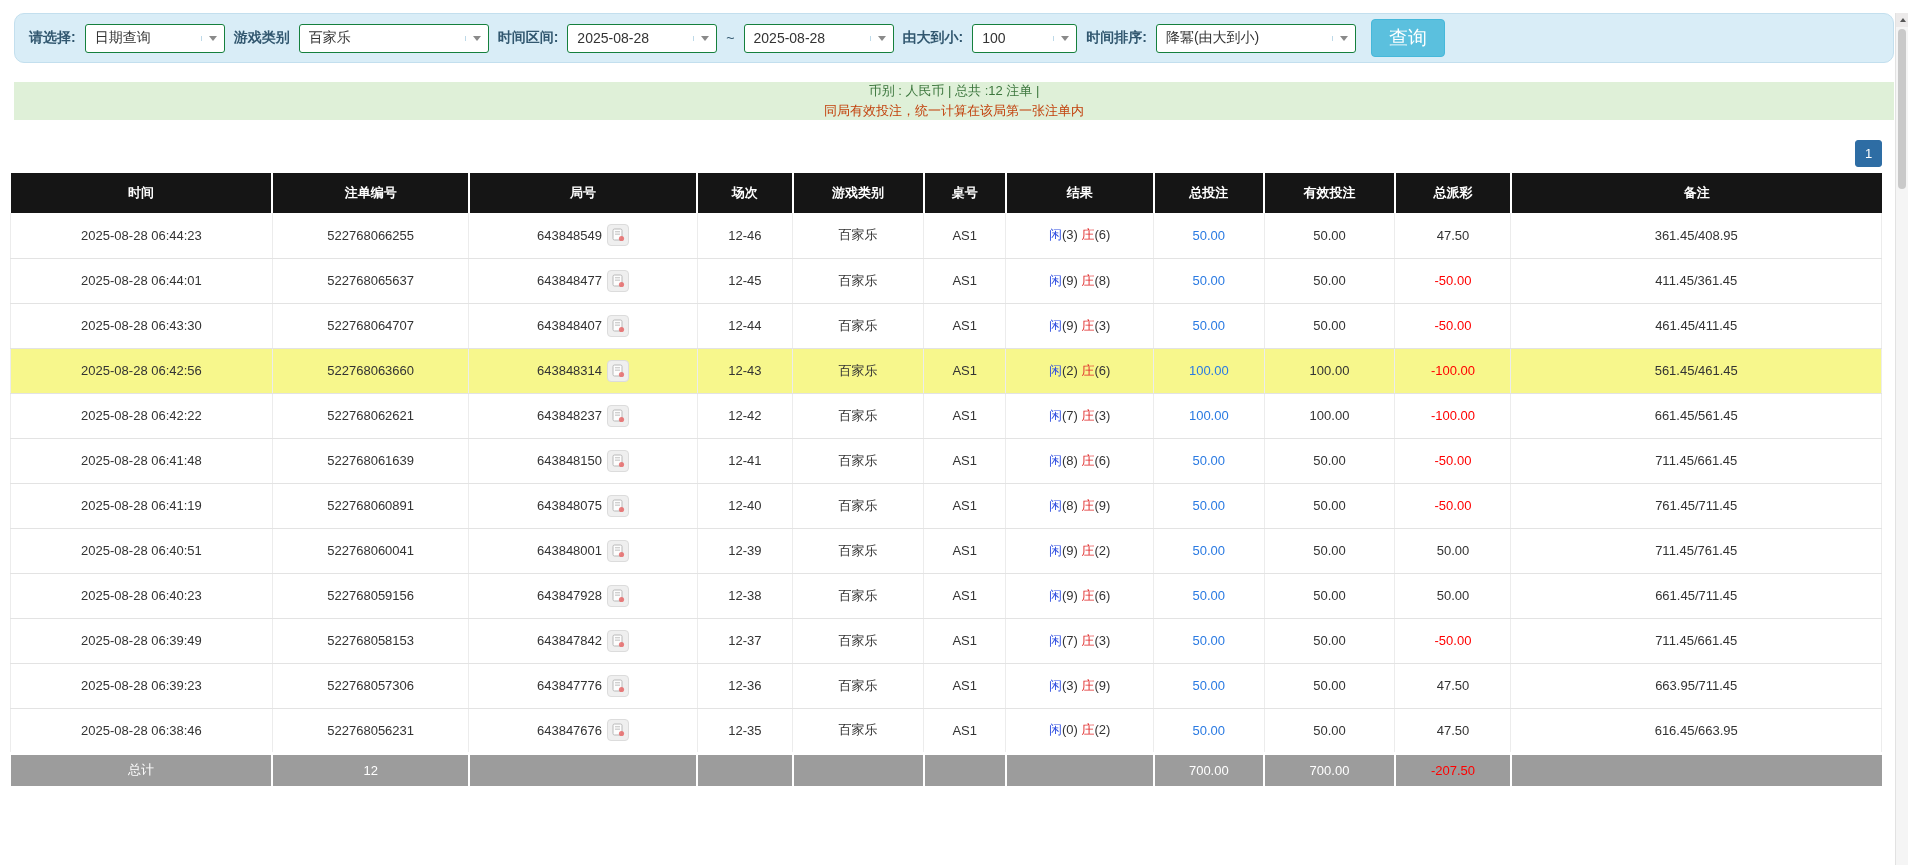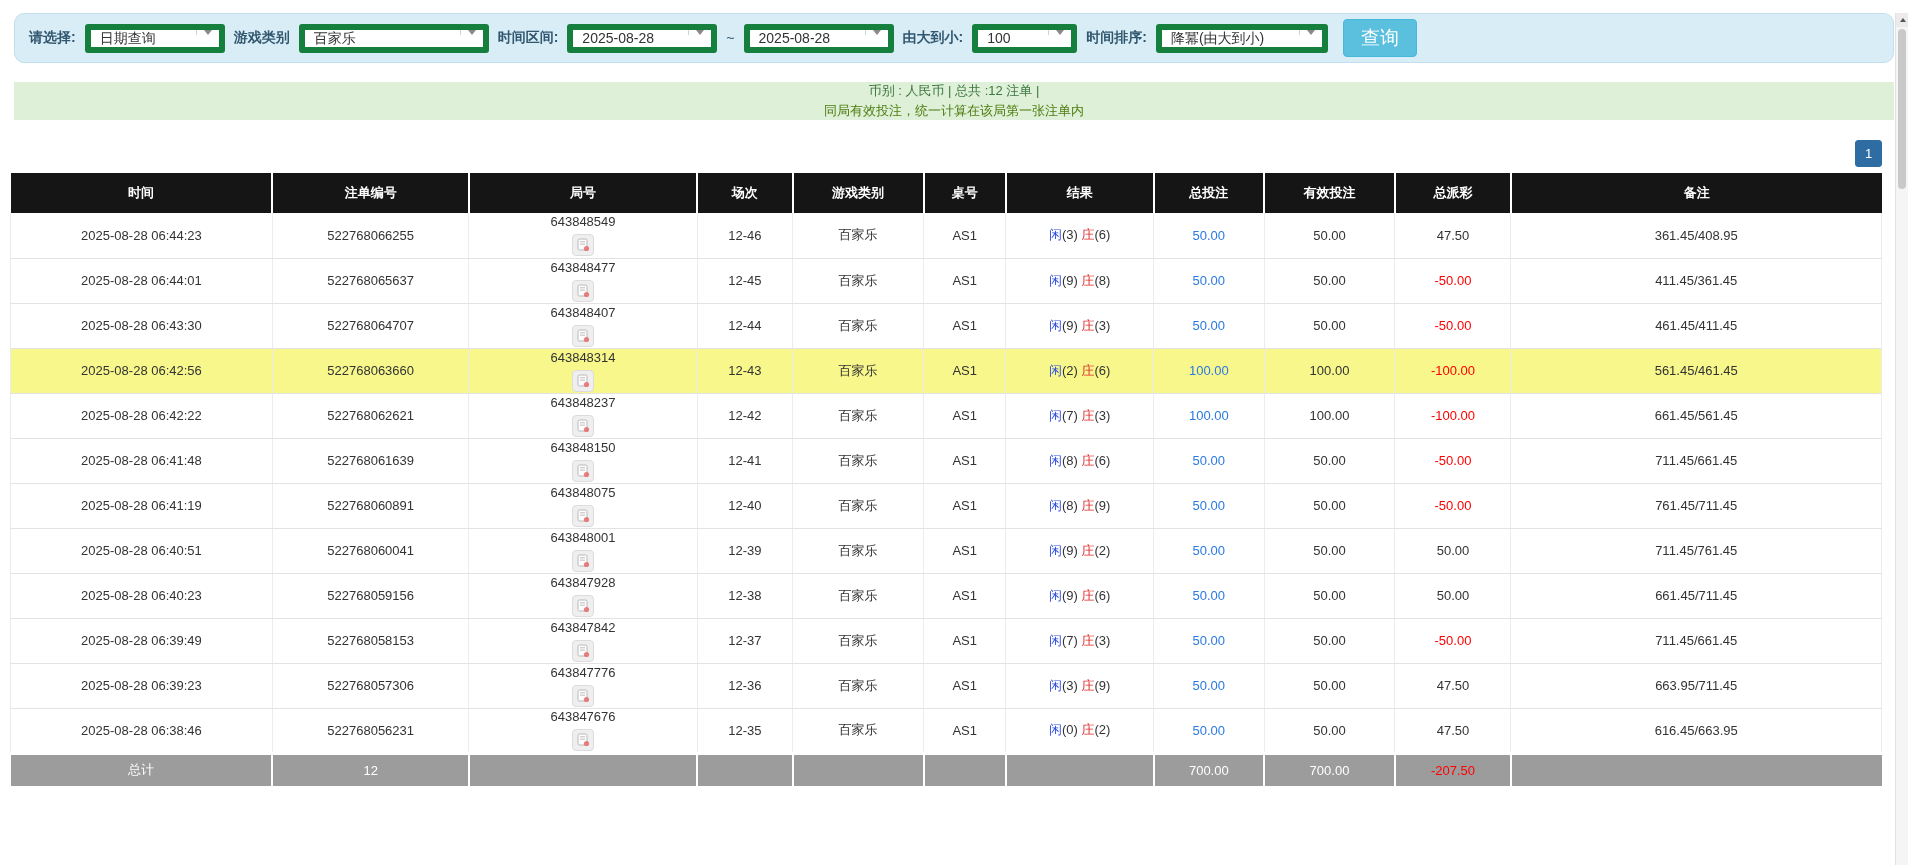--- a/index.html
+++ b/index.html
@@ -18,56 +18,56 @@
   }
 
   
   .filter-panel {
     margin: 13px 14px 0 14px; height: 50px;
     background: #d9edf7; border: 1px solid #c3dfee; border-radius: 10px;
     display: flex; align-items: center; gap: 9px; padding: 0 14px;
   }
   .f-label { font-size: 14px; font-weight: bold; color: #31576f; white-space: nowrap; }
   .combo {
-    background: #fff; border: 6px solid #15803d; border-radius: 3px;
-    height: 29px; display: flex; align-items: flex-start; overflow: hidden;
+    background: #fff; border: 1px solid #15803d; border-radius: 3px;
+    height: 29px; display: flex; align-items: center; overflow: hidden;
   }
   .combo .combo-text {
     font-size: 14px; color: #333; padding: 0 9px; display: flex; align-items: center;
     white-space: nowrap; flex: 1 1 auto;
   }
   .combo .combo-arrow {
     width: 23px; border-left: 1px solid #bdd9e8; background: #fff;
     display: flex; align-items: center; justify-content: center; cursor: pointer;
   }
   .combo .combo-arrow::after {
     content: ""; width: 0; height: 0;
     border-left: 4px solid transparent; border-right: 4px solid transparent;
     border-top: 5px solid #8a8a8a;
   }
   .w-select { width: 140px; }
   .w-game   { width: 190px; }
   .w-date   { width: 150px; }
   .w-size   { width: 105px; }
-  .w-sort   { width: 172px; gap: 17px; }
+  .w-sort   { width: 200px; gap: 17px; }
   .tilde { font-size: 14px; color: #31576f; }
   .query-btn {
     margin-left: 6px; background: #5bc0de; color: #fff; border: 1px solid #46b8da;
     border-radius: 4px; font-size: 19px; padding: 5px 17px; cursor: pointer;
     font-family: inherit;
   }
 
   
   .summary-bar {
     margin: 19px 14px 0 14px; height: 38px;
     background: #dff0d8; display: flex; align-items: center;
     justify-content: space-between; padding: 0 14px; flex-direction: column;
   }
   .summary-left { font-size: 13px; color: #3c763d; }
-  .summary-right { font-size: 13px; color: #4d7c0f; }
+  .summary-right { font-size: 13px; color: #c2410c; }
 
   
   .pager-row { margin: 20px 26px 6px 10px; height: 27px; display: flex; justify-content: flex-end; }
   .pager-current {
     width: 27px; height: 27px; background: #2e6da4; border: 1px solid #2e6da4;
     color: #fff; font-size: 13px; display: flex; align-items: center; justify-content: center;
     border-radius: 3px; cursor: pointer;
   }
 
   
@@ -80,21 +80,21 @@
     height: 40px; text-align: center; border-right: 2px solid #fff;
   }
   .records thead th:last-child { border-right: none; }
   .records tbody td {
     background: #fff; font-size: 13px; color: #333; text-align: center;
     height: 45px; border-bottom: 1px solid #e3e3e3; border-right: 1px solid #ececec;
     overflow: hidden; white-space: nowrap;
   }
   .records tbody td:first-child { border-left: 1px solid #ececec; }
   .records tbody tr.highlight td { background: #f7f78c; }
-  .round-cell { display: inline-flex; align-items: center; gap: 5px; flex-direction: column; }
+  .round-cell { display: inline-flex; align-items: center; gap: 5px; }
   .record-icon {
     display: inline-block; width: 22px; height: 22px; border-radius: 4px;
     background: #efefef; border: 1px solid #dcdcdc; position: relative; cursor: pointer;
     vertical-align: middle;
   }
   .record-icon svg { display: block; margin: 2px auto 0; }
   .res-player-label { color: #2d4de0; }
   .res-banker-label { color: #e02b2b; }
   .res-num { color: #333; }
   .bet-link { color: #2a7ae2; text-decoration: none; cursor: pointer; }

